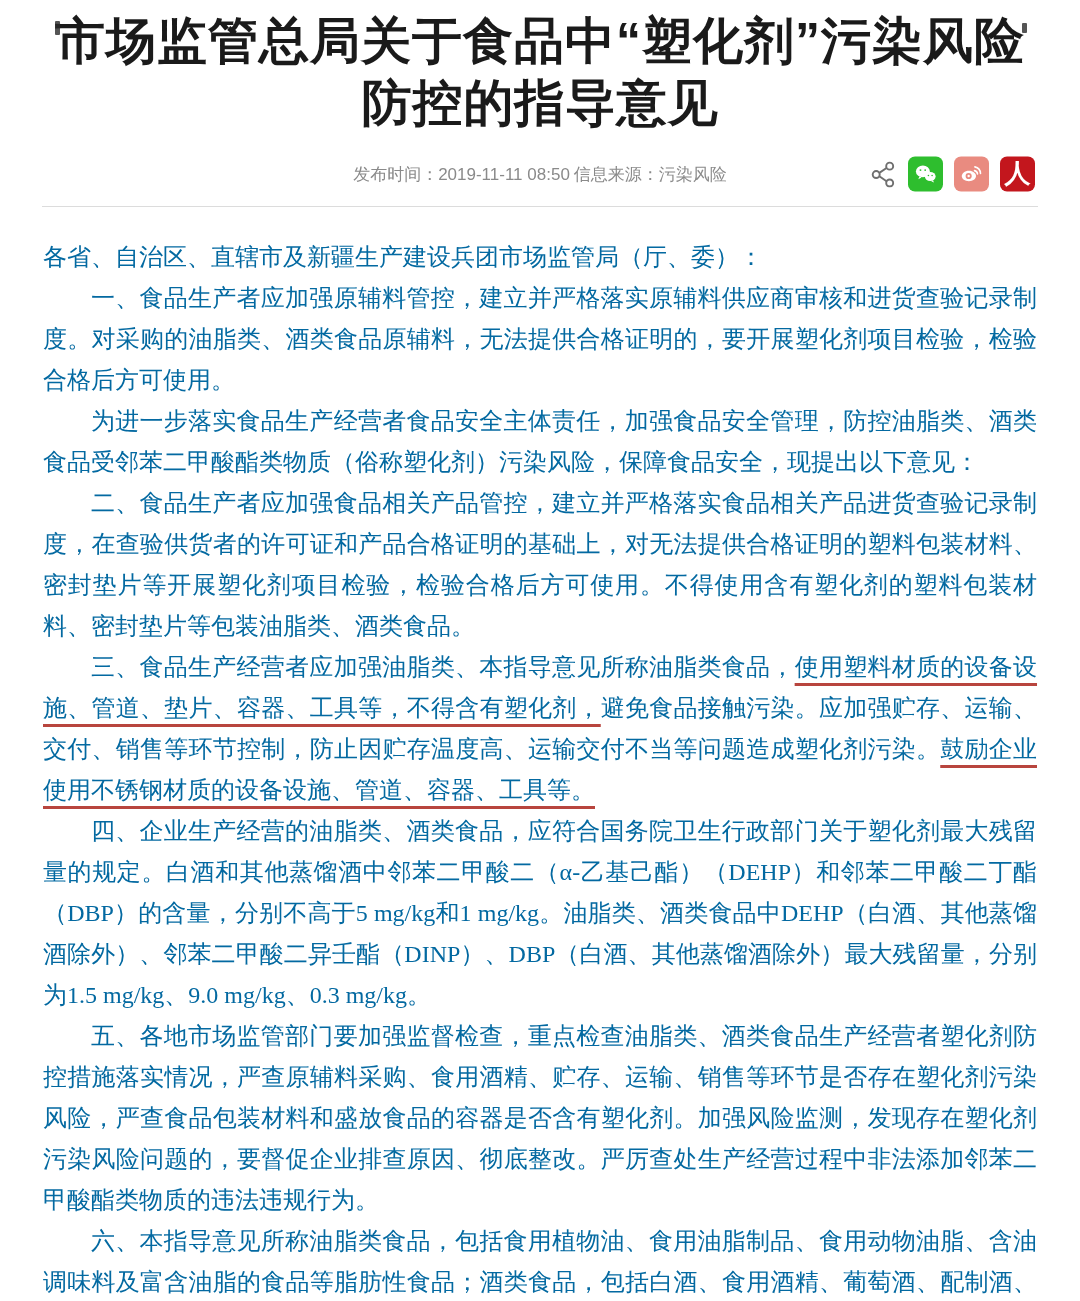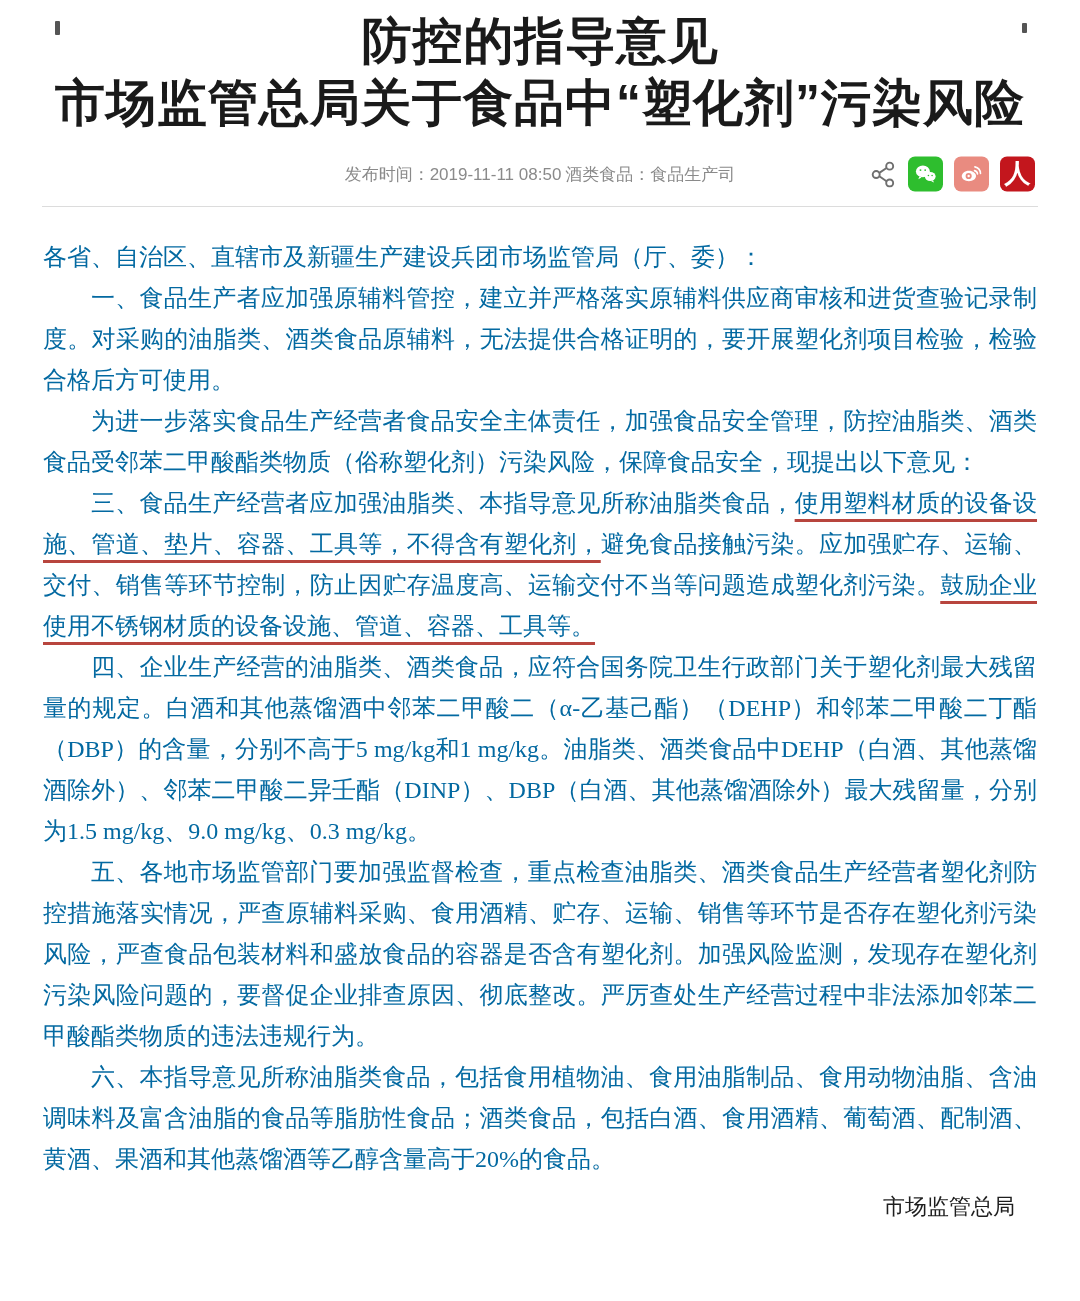--- a/index.html
+++ b/index.html
@@ -98,27 +98,27 @@
 </style>
 </head>
 <body>
 
 <div class="page">
 
   <div class="corner-mark left"></div>
   <div class="corner-mark right"></div>
 
   <h1 class="title">
+    <span class="tline">市场监管总局关于食品中“塑化剂”污染风险</span>
     <span class="tline">防控的指导意见</span>
-    <span class="tline">市场监管总局关于食品中“塑化剂”污染风险</span>
   </h1>
 
   <div class="meta-row">
     <span>发布时间：2019-11-11 08:50</span>
-    <span>酒类食品：食品生产司</span>
+    <span>信息来源：污染风险</span>
 
     <div class="share">
       <span class="share-glyph">
         <svg width="27" height="27" viewBox="0 0 24 24">
           <g fill="none" stroke="#6f6f6f" stroke-width="1.7">
             <circle cx="17.5" cy="5" r="3.1"></circle>
             <circle cx="5.5" cy="12.5" r="3.1"></circle>
             <circle cx="17.5" cy="20" r="3.1"></circle>
             <path d="M8.3 11 L14.7 6.6 M8.3 14 L14.7 18.4"></path>
           </g>
@@ -160,20 +160,23 @@
     <p class="no-indent">
       <span>各省、自治区、直辖市及新疆生产建设兵团市场监管局（厅、委）：</span>
     </p>
     <p>
       <span>一、食品生产者应加强原辅料管控，建立并严格落实原辅料供应商审核和进货查验记录制度。对采购的油脂类、酒类食品原辅料，无法提供合格证明的，要开展塑化剂项目检验，检验合格后方可使用。</span>
     </p>
     <p>
       <span>为进一步落实食品生产经营者食品安全主体责任，加强食品安全管理，防控油脂类、酒类食品受邻苯二甲酸酯类物质（俗称塑化剂）污染风险，保障食品安全，现提出以下意见：</span>
     </p>
     <p>
+      <span>二、食品生产者应加强食品相关产品管控，建立并严格落实食品相关产品进货查验记录制度，在查验供货者的许可证和产品合格证明的基础上，对无法提供合格证明的塑料包装材料、密封垫片等开展塑化剂项目检验，检验合格后方可使用。不得使用含有塑化剂的塑料包装材料、密封垫片等包装油脂类、酒类食品。</span>
+    </p>
+    <p>
       <span>三、食品生产经营者应加强油脂类、本指导意见所称油脂类食品，</span><span class="u-red">使用塑料材质的设备设施、管道、垫片、容器、工具等，不得含有塑化剂，</span><span>避免食品接触污染。应加强贮存、运输、交付、销售等环节控制，防止因贮存温度高、运输交付不当等问题造成塑化剂污染。</span><span class="u-red">鼓励企业使用不锈钢材质的设备设施、管道、容器、工具等。</span>
     </p>
     <p>
       <span>四、企业生产经营的油脂类、酒类食品，应符合国务院卫生行政部门关于塑化剂最大残留量的规定。白酒和其他蒸馏酒中邻苯二甲酸二（α-乙基己酯）（DEHP）和邻苯二甲酸二丁酯（DBP）的含量，分别不高于5 mg/kg和1 mg/kg。油脂类、酒类食品中DEHP（白酒、其他蒸馏酒除外）、邻苯二甲酸二异壬酯（DINP）、DBP（白酒、其他蒸馏酒除外）最大残留量，分别为1.5 mg/kg、9.0 mg/kg、0.3 mg/kg。</span>
     </p>
     <p>
       <span>五、各地市场监管部门要加强监督检查，重点检查油脂类、酒类食品生产经营者塑化剂防控措施落实情况，严查原辅料采购、食用酒精、贮存、运输、销售等环节是否存在塑化剂污染风险，严查食品包装材料和盛放食品的容器是否含有塑化剂。加强风险监测，发现存在塑化剂污染风险问题的，要督促企业排查原因、彻底整改。严厉查处生产经营过程中非法添加邻苯二甲酸酯类物质的违法违规行为。</span>
     </p>
     <p>
       <span>六、本指导意见所称油脂类食品，包括食用植物油、食用油脂制品、食用动物油脂、含油调味料及富含油脂的食品等脂肪性食品；酒类食品，包括白酒、食用酒精、葡萄酒、配制酒、黄酒、果酒和其他蒸馏酒等乙醇含量高于20%的食品。</span>

